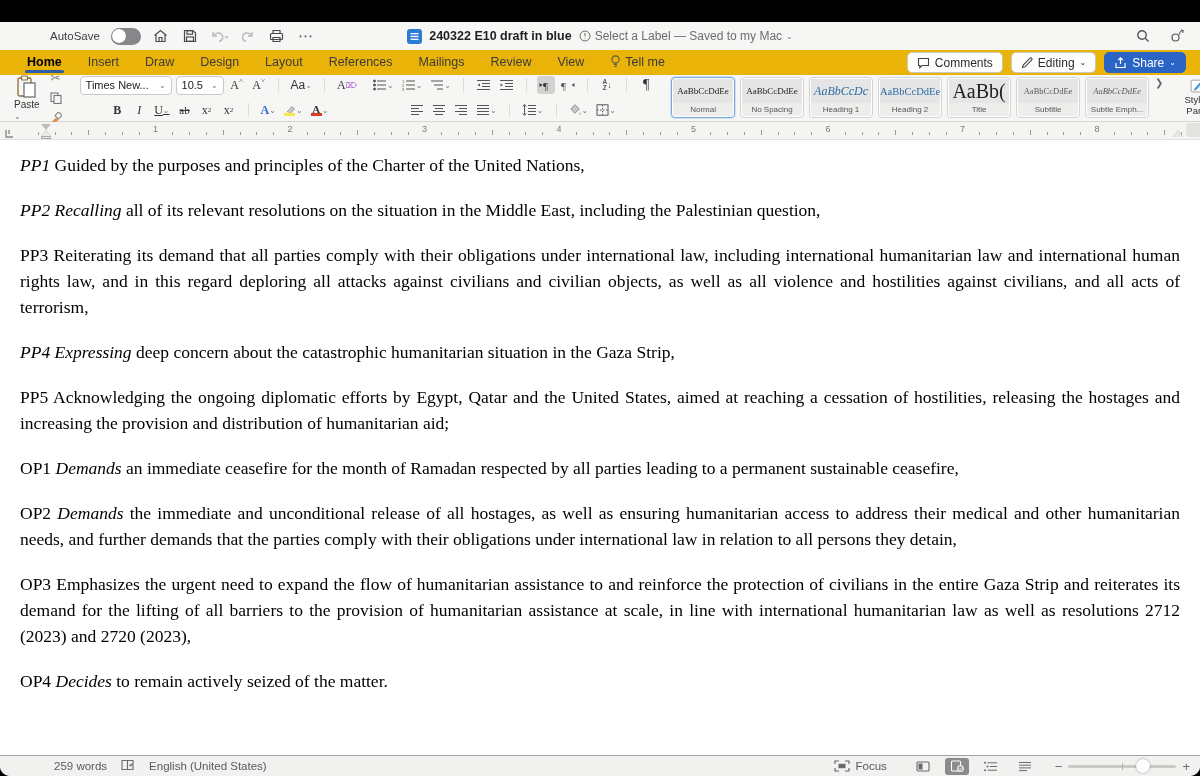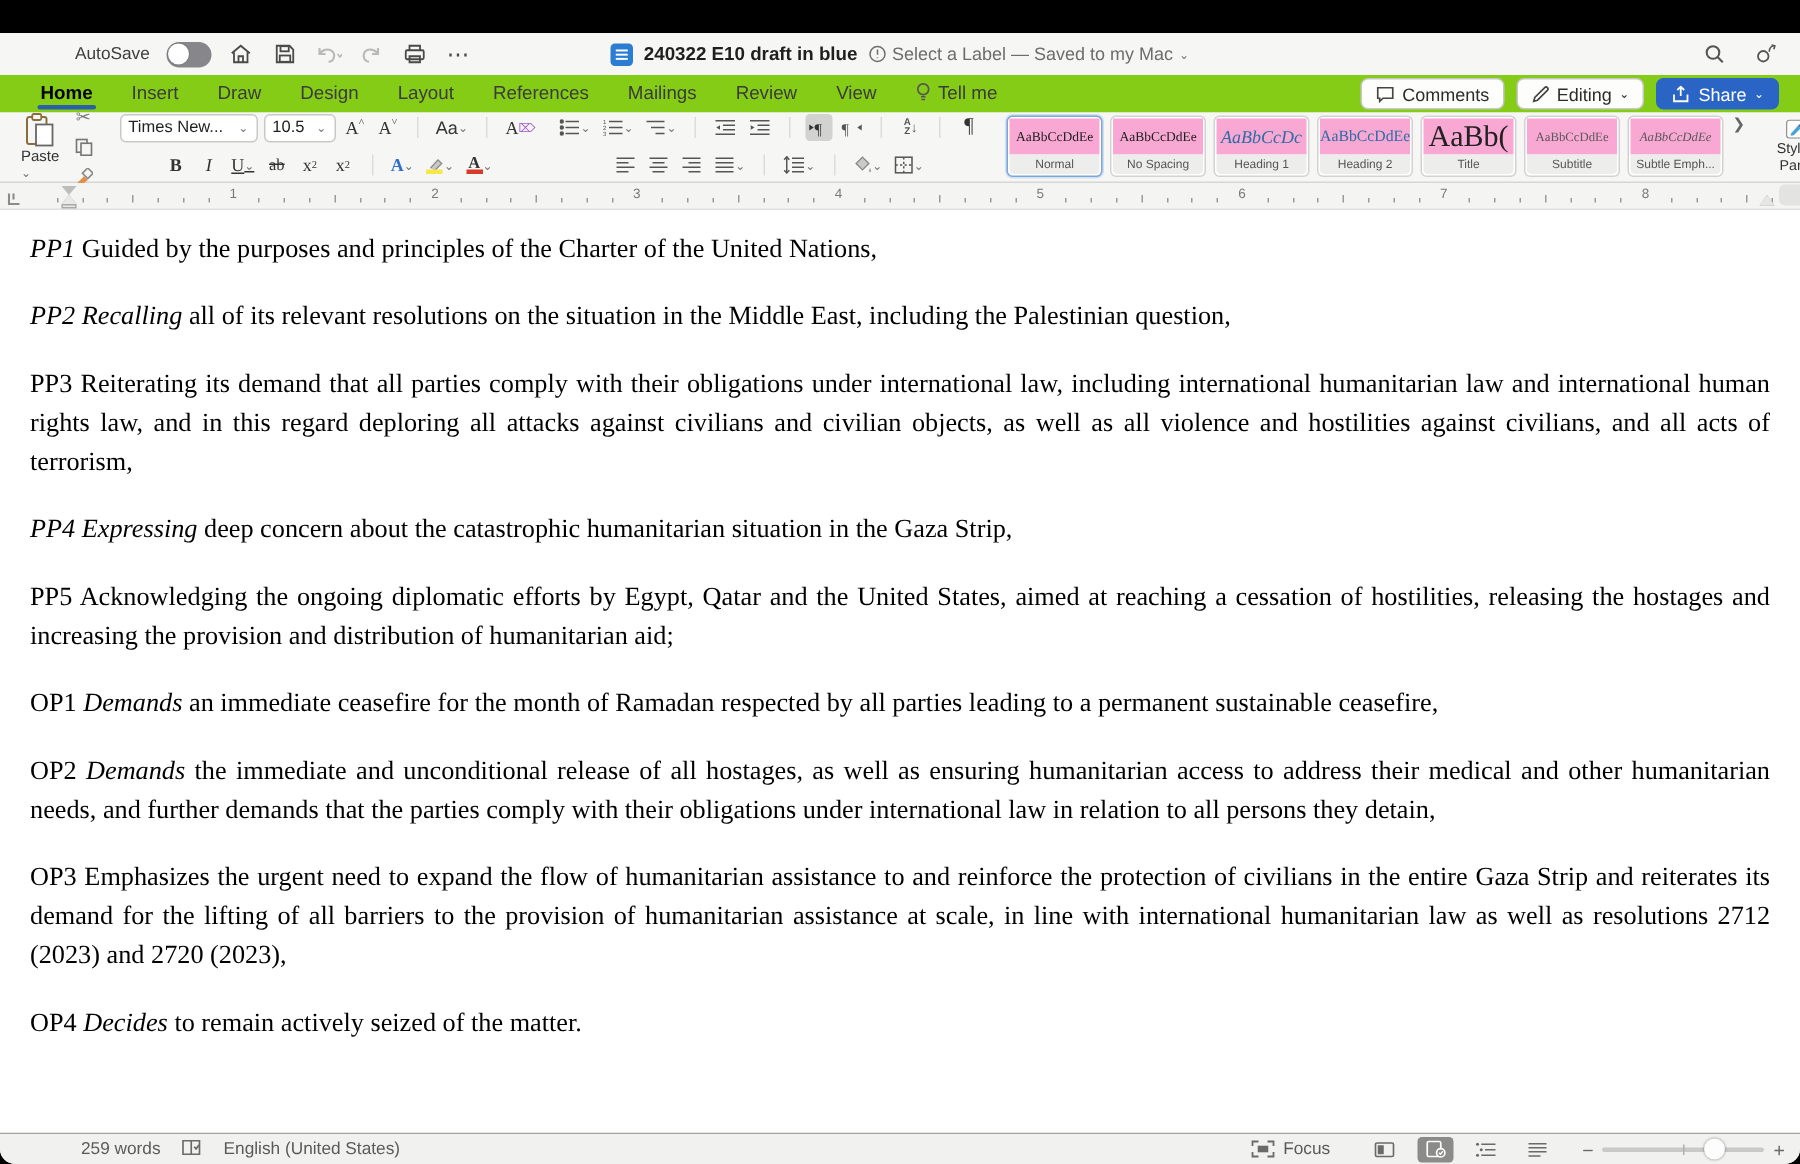--- a/index.html
+++ b/index.html
@@ -19,21 +19,21 @@
   .tb-ic.dim { color:#b9b9b9; }
   .tb-ic svg { display:block; }
   .tb-center { position:absolute; left:0; right:0; display:flex; align-items:center; justify-content:center; gap:7px; pointer-events:none; }
   .doc-badge { width:15px; height:15px; border-radius:3px; background:#2b7cd3; display:inline-flex; align-items:center; justify-content:center; }
   .doc-title { font-size:12.5px; color:#1f1f1f; font-weight:bold; }
   .label-group { display:flex; align-items:center; gap:4px; color:#6d6d6d; font-size:12px; }
   .tb-right { margin-left:auto; display:flex; align-items:center; gap:16px; color:#555; }
   .chev { font-size:8px; color:#777; }
 
   
-  .tabsrow { height:25px; flex:0 0 auto; display:flex; align-items:center; padding:0 14px; background:#84cc16; }
+  .tabsrow { height:25px; flex:0 0 auto; display:flex; align-items:center; padding:0 14px; background:#eab308; }
   .tabs { display:flex; align-items:center; gap:0; }
   .tab { padding:2px 13px 4px 13px; font-size:12.5px; color:#3b3b3b; position:relative; white-space:nowrap; display:flex; align-items:center; gap:4px; }
   .tab.active { color:#000; font-weight:bold; }
   .tab.active::after { content:""; position:absolute; left:11px; right:11px; bottom:0px; height:2.5px; background:#2b5ea7; border-radius:2px; }
   .tabs-actions { margin-left:auto; display:flex; align-items:center; gap:8px; }
   .pill-btn { display:inline-flex; align-items:center; gap:5px; height:21px; padding:0 9px; border:1px solid #c7c7c5; border-radius:5px; background:#fdfdfc; font-size:12px; color:#2c2c2c; }
   .pill-btn.share { background:#2a64c5; border-color:#2a64c5; color:#fff; }
   .pill-btn .chev { color:inherit; }
 
   
@@ -55,21 +55,21 @@
   .sup { font-size:7px; vertical-align:super; }
   .sub { font-size:7px; vertical-align:sub; }
   .fx-a { color:#2f6fd0; font-weight:bold; font-family:"Liberation Serif", serif; }
   .colorbar { display:inline-block; width:11px; height:3px; margin-top:-2px; }
   .stack { display:inline-flex; flex-direction:column; align-items:center; line-height:1; }
 
   
   .sgallery { display:flex; align-items:center; gap:5px; padding:0 4px; }
   .scard { width:64px; border:1px solid #d2d2d0; border-radius:4px; background:#fff; padding:1px; display:flex; flex-direction:column; }
   .scard.sel { border:1.5px solid #7aa7d8; box-shadow:0 0 0 1px #cfe0f2; }
-  .scard .sample { height:24px; display:flex; align-items:center; justify-content:center; overflow:hidden; white-space:nowrap; background:#f9a8d4; font-family:"Liberation Serif", serif; color:#222; }
+  .scard .sample { height:24px; display:flex; align-items:center; justify-content:center; overflow:hidden; white-space:nowrap; background:#e5e5e5; font-family:"Liberation Serif", serif; color:#222; }
   .scard .sname { height:13px; font-size:8px; color:#555; background:#ededeb; border-radius:0 0 3px 3px; display:flex; align-items:center; justify-content:center; white-space:nowrap; overflow:hidden; }
   .sample.s-normal,.sample.s-nospace { font-size:9px; }
   .sample.s-h1 { font-size:12px; color:#2e6da4;font-style:italic; }
   .sample.s-h2 { font-size:10.5px; color:#2e6da4; }
   .sample.s-title { font-size:20px; }
   .sample.s-subtitle { font-size:8.5px; color:#595959; }
   .sample.s-subtle { font-size:8.5px; color:#595959; font-style:italic; }
   .gal-more { font-size:10px; color:#666; padding:0 2px; }
 
   .bigbtn { display:flex; flex-direction:column; align-items:center; justify-content:flex-end; font-size:9.5px; color:#333; padding:2px 7px 1px; line-height:1.15; text-align:center; }

